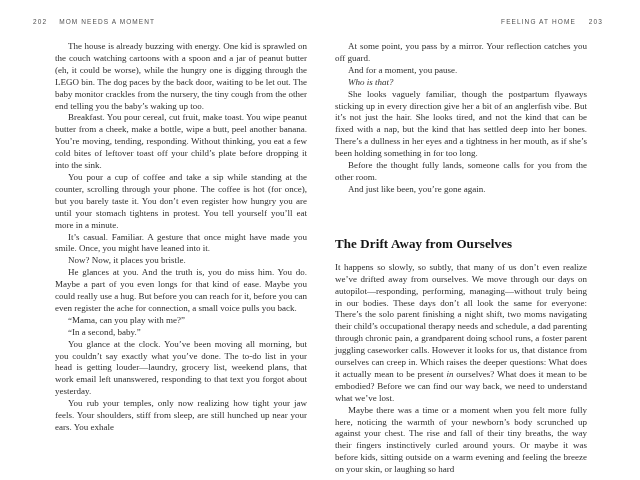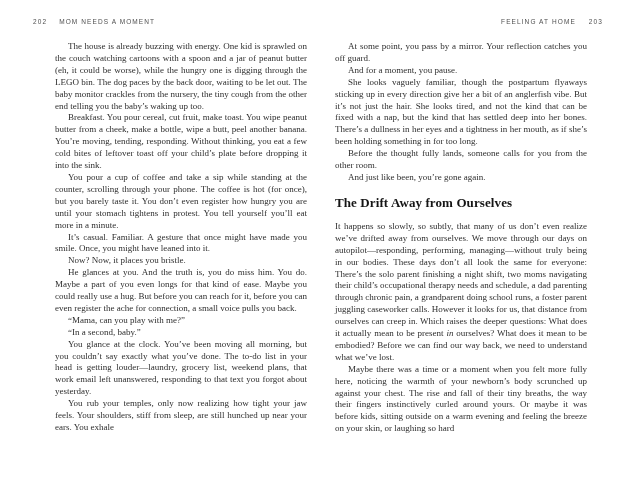--- a/index.html
+++ b/index.html
@@ -50,21 +50,21 @@
   .para { margin: 0; }
   .para.indent { text-indent: 13px; }
   .italic { font-style: italic; }
 
   .section-heading {
     font-family: "Liberation Serif", serif;
     font-weight: 700;
     font-size: 13px;
     line-height: 15px;
     color: #151515;
-    margin: 11px 0 11px 0;
+    margin: 40px 0 11px 0;
     text-align: left;
     letter-spacing: 0.1px;
   }
 </style>
 </head>
 <body>
 
 <div class="spread">
 
   <section class="page page-left">
@@ -87,20 +87,21 @@
   </section>
 
   <section class="page page-right">
     <header class="running-header right">
       <span class="running-head">FEELING AT HOME</span>
       <span class="folio">203</span>
     </header>
     <div class="page-body">
         <p class="para indent"><span>At some point, you pass by a mirror. Your reflection catches you off guard.</span></p>
         <p class="para indent"><span>And for a moment, you pause.</span></p>
+        <p class="para indent"><span class="italic">Who is that?</span></p>
         <p class="para indent"><span>She looks vaguely familiar, though the postpartum flyaways sticking up in every direction give her a bit of an anglerfish vibe. But it’s not just the hair. She looks tired, and not the kind that can be fixed with a nap, but the kind that has settled deep into her bones. There’s a dullness in her eyes and a tightness in her mouth, as if she’s been holding something in for too long.</span></p>
         <p class="para indent"><span>Before the thought fully lands, someone calls for you from the other room.</span></p>
         <p class="para indent"><span>And just like been, you’re gone again.</span></p>
         <h2 class="section-heading">The Drift Away from Ourselves</h2>
         <p class="para"><span>It happens so slowly, so subtly, that many of us don’t even realize we’ve drifted away from ourselves. We move through our days on autopilot—responding, performing, managing—without truly being in our bodies. These days don’t all look the same for everyone: There’s the solo parent finishing a night shift, two moms navigating their child’s occupational therapy needs and schedule, a dad parenting through chronic pain, a grandparent doing school runs, a foster parent juggling caseworker calls. However it looks for us, that distance from ourselves can creep in. Which raises the deeper questions: What does it actually mean to be present </span><span class="italic">in</span><span> ourselves? What does it mean to be embodied? Before we can find our way back, we need to understand what we’ve lost.</span></p>
         <p class="para indent"><span>Maybe there was a time or a moment when you felt more fully here, noticing the warmth of your newborn’s body scrunched up against your chest. The rise and fall of their tiny breaths, the way their fingers instinctively curled around yours. Or maybe it was before kids, sitting outside on a warm evening and feeling the breeze on your skin, or laughing so hard</span></p>
       </div>
   </section>
 
 </div>

